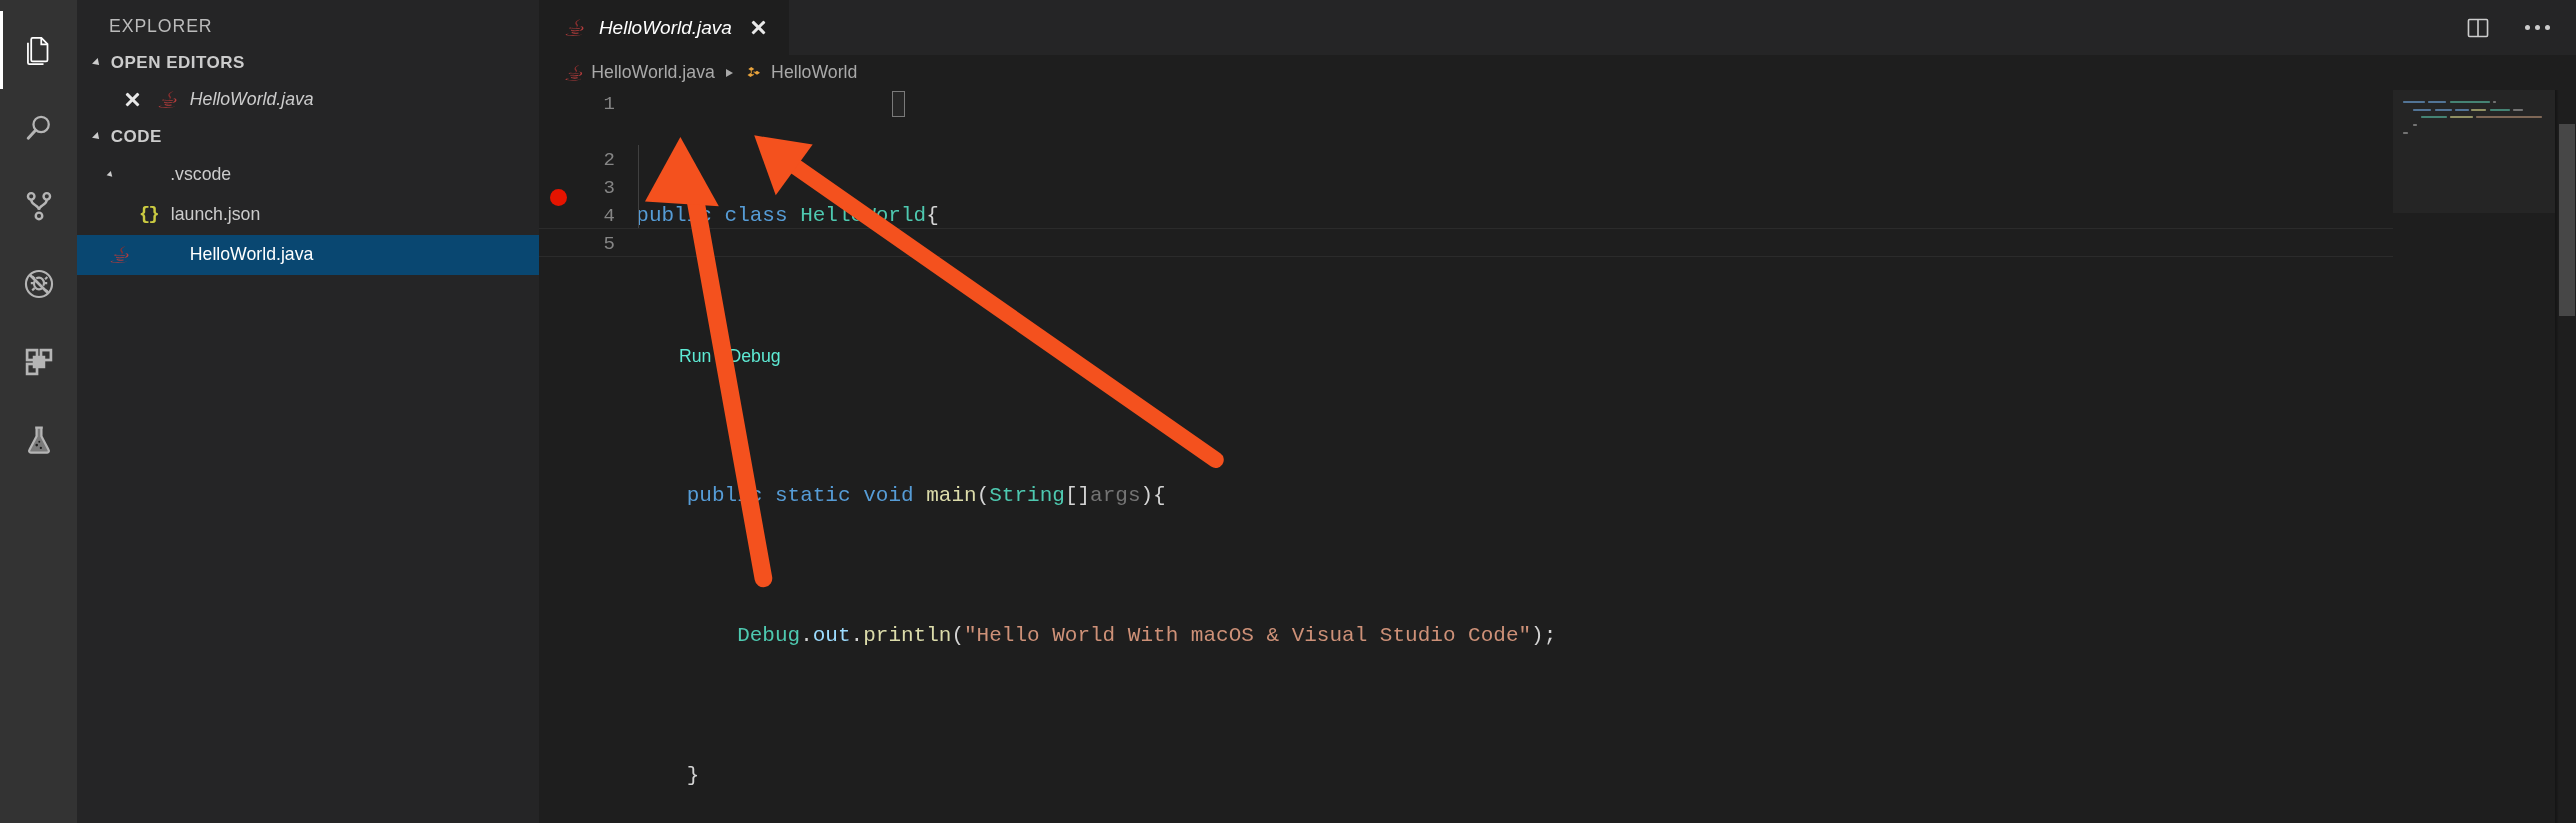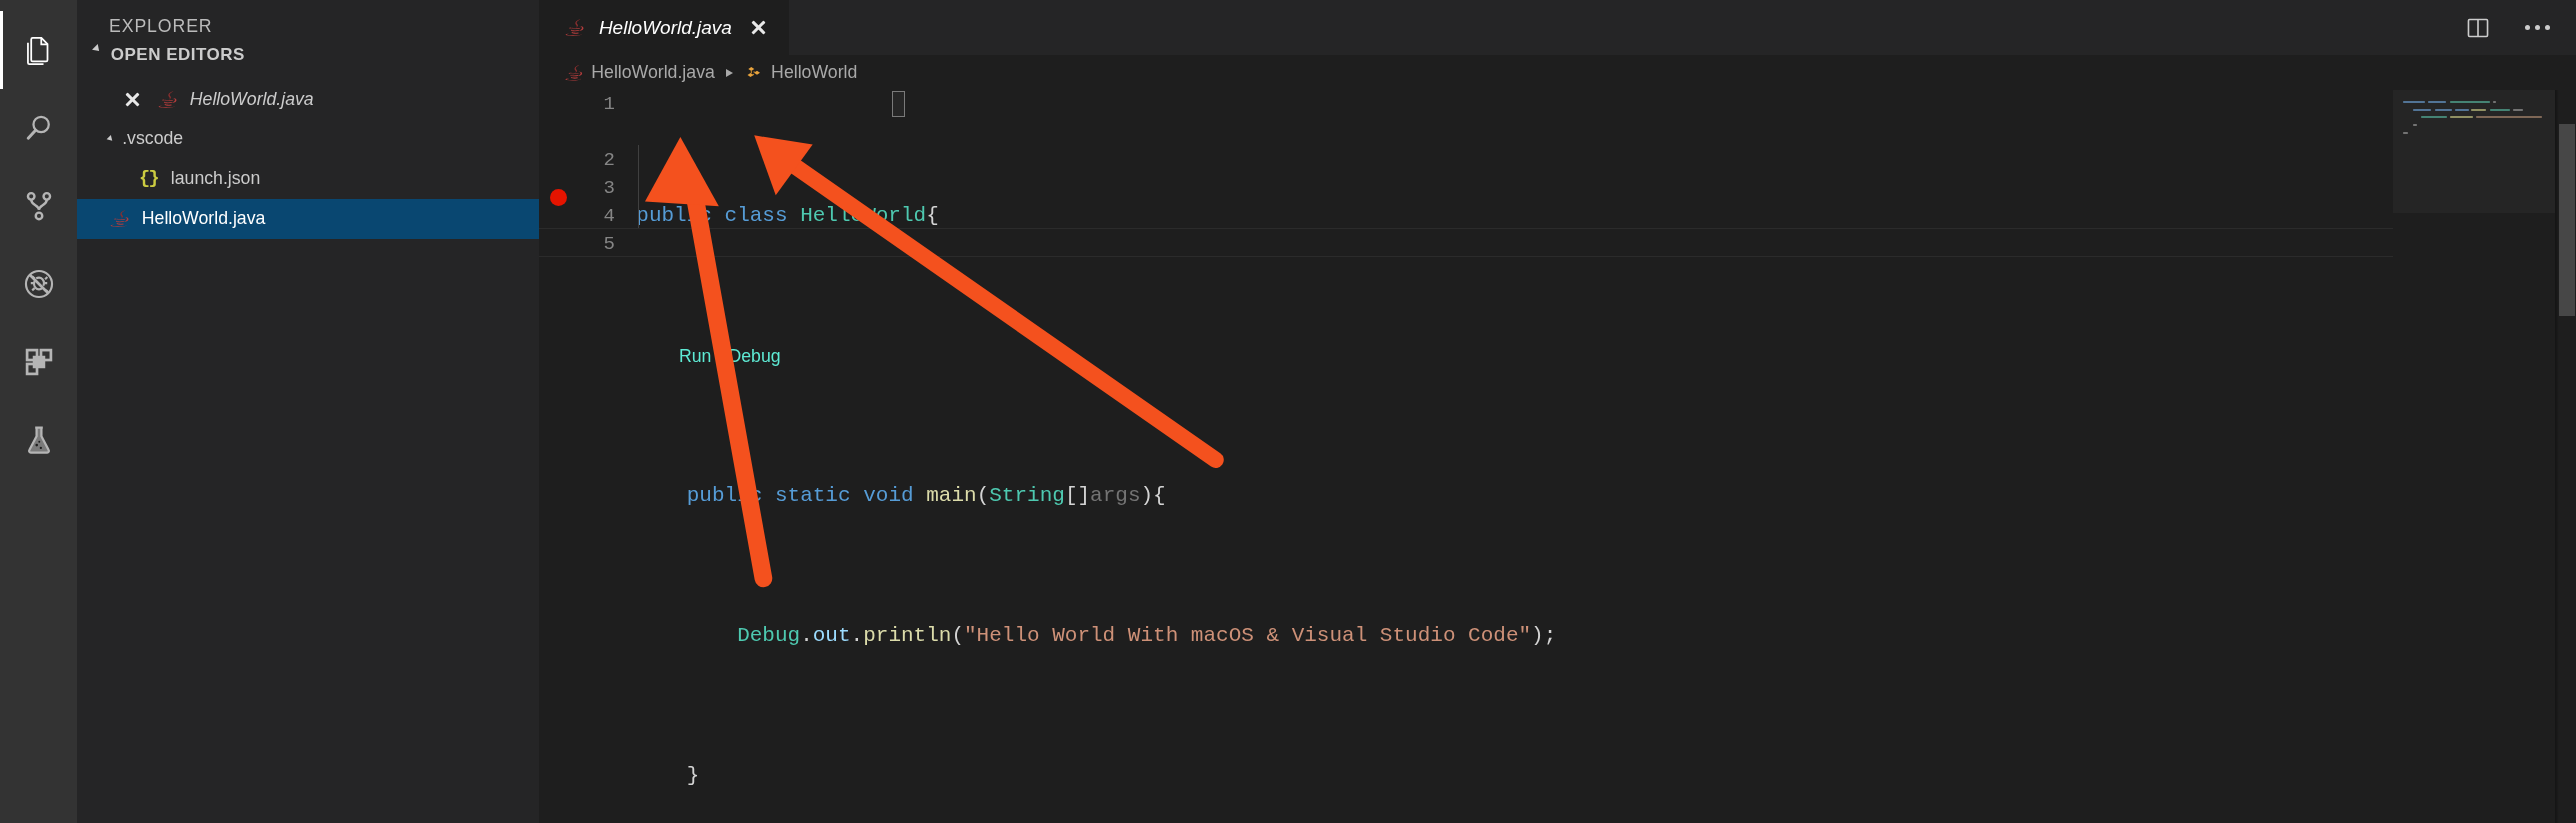--- a/index.html
+++ b/index.html
@@ -74,21 +74,21 @@
     margin-top: 7.7px;
   }
 
   .section {
     display: flex;
     flex-direction: column;
   }
   .section-header {
     height: 36px;
     display: flex;
-    align-items: flex-start;
+    align-items: center;
     color: #cccccc;
     font-size: 17px;
     font-weight: bold;
     letter-spacing: 0.5px;
     padding-left: 17px;
   }
   .twisty {
     width: 0; height: 0;
     border-left: 6.2px solid #cccccc;
     border-top: 4.6px solid transparent;
@@ -137,21 +137,21 @@
   }
   .file-row {
     height: 40px;
     display: flex;
     align-items: center;
     color: #cccccc;
     font-size: 17.7px;
     padding-left: 34px;
   }
   .file-row.indent2 { padding-left: 60px; }
-  .file-row.indent1 { padding-left: 31px; }
+  .file-row.indent1 { padding-left: 31px; gap: 48px; }
   .file-row.selected {
     background: #094771;
     color: #ffffff;
   }
   .file-label { white-space: nowrap; }
   .italic { font-style: italic; }
 
   .icon-slot {
     width: 23px;
     height: 23px;
@@ -495,20 +495,26 @@
               <path d="M19.7 18.6s.8.6-.8 1.1c-3 .9-12.6 1.2-15.3 0-.9-.4.8-1 1.4-1.1.6-.1.9-.1.9-.1-1-.7-6.7 1.4-2.9 2 10.6 1.7 19.3-.8 16.7-1.9z" fill="#b23c3c"></path>
               <path d="M10.2 11.1s-4.8 1.2-1.7 1.6c1.3.2 3.9.1 6.4-.1 2-.2 4-.5 4-.5s-.7.3-1.2.6c-4.9 1.3-14.3.7-11.6-.6 2.3-1.1 4.1-1 4.1-1z" fill="#b23c3c"></path>
               <path d="M16.9 15.5c5-2.6 2.7-5.1 1.1-4.8-.4.1-.6.2-.6.2s.1-.2.5-.3c3.8-1.4 6.7 4-1 5.1 0 0 .1-.1 0-.2z" fill="#b23c3c"></path>
             </svg>
           </span>
           <span class="file-label italic">HelloWorld.java</span>
         </div>
       </div>
     </div>
 
+    <div class="section">
+      <div class="section-header">
+        <span class="twisty"></span>
+        <span>CODE</span>
+      </div>
+    </div>
 
     <div class="explorer-body">
 
       <div class="file-row indent1">
         <span class="twisty small"></span>
         <span class="file-label">.vscode</span>
       </div>
 
       <div class="file-row indent2">
         <span class="icon-slot">

